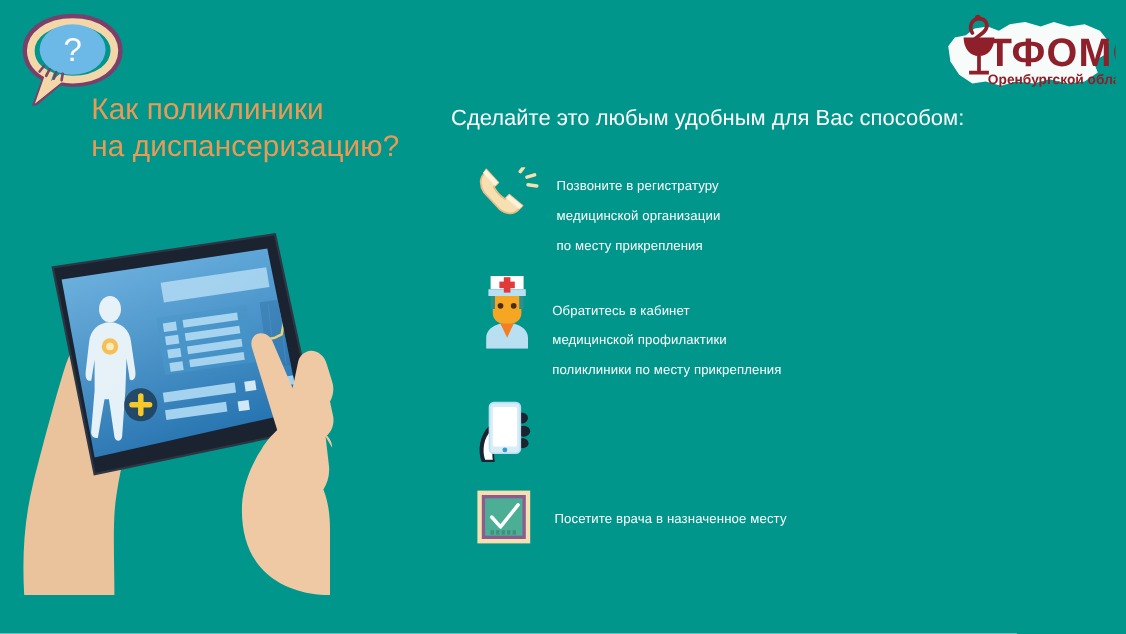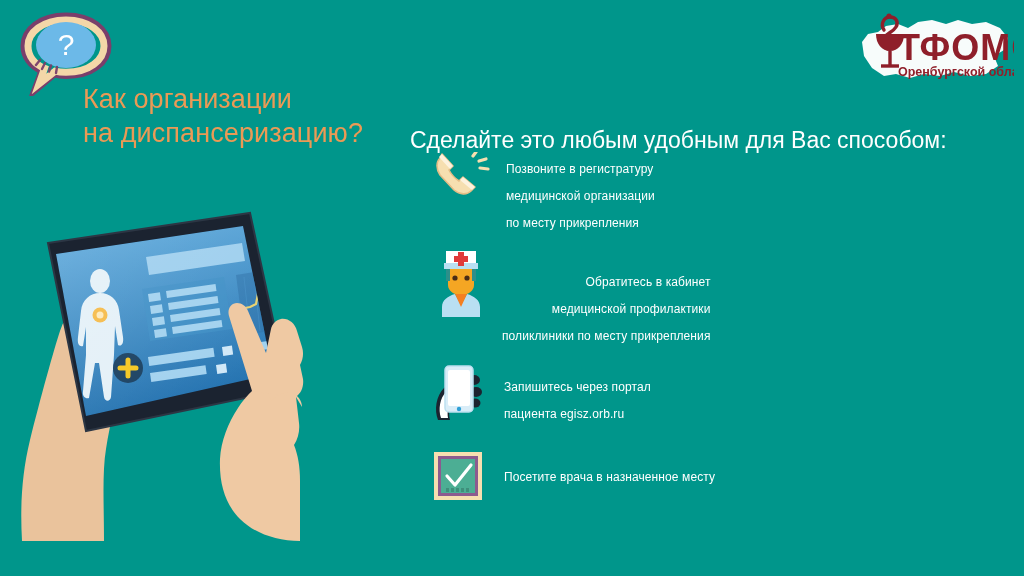--- a/index.html
+++ b/index.html
@@ -27,35 +27,35 @@
 
   
   #logo { position:absolute; right:10px; top:4px; width:160px; height:82px; }
 
   
   #tablet-art { position:absolute; left:0px; top:205px; width:400px; height:371px; }
 
   
   #intro {
     position:absolute; left:410px; top:95px;
-    font-size:23px; color:#ffffff; line-height:26px; white-space:nowrap;margin-top:32px;
+    font-size:20px; color:#ffffff; line-height:26px; white-space:nowrap;
   }
   #steps { position:absolute; left:432px; top:148px; width:592px; }
   .step { position:relative; display:flex; align-items:flex-start; }
   .step-icon { flex:0 0 auto; width:60px; height:60px; position:relative; }
   .step-text {
     color:#ffffff; font-size:12px; line-height:27px;
     white-space:pre-line; letter-spacing:.1px;
   }
   #step-0 { margin-bottom:6px; }
   #step-0 .step-icon { width:62px; height:48px; margin-top:4px; }
   #step-0 .step-text { margin-left:12px; margin-top:8px; }
   #step-1 { margin-bottom:10px; }
   #step-1 .step-icon { width:58px; height:72px; margin-top:2px; }
-  #step-1 .step-text { margin-left:12px; margin-top:26px;text-align:right; }
+  #step-1 .step-text { margin-left:12px; margin-top:26px; }
   #step-2 { margin-bottom:22px; }
   #step-2 .step-icon { width:56px; height:60px; margin-top:2px; }
   #step-2 .step-text { margin-left:16px; margin-top:14px; }
   #step-3 .step-icon { width:52px; height:52px; margin-top:0px; }
   #step-3 .step-text { margin-left:20px; margin-top:14px; }
 </style>
 </head>
 <body>
 
 <div id="slide" style="background: rgb(0, 150, 139);">
@@ -68,21 +68,21 @@
       <g stroke="#7a3f6b" stroke-width="2.4" stroke-linecap="round" opacity=".95">
         <line x1="22" y1="50" x2="18" y2="55"></line>
         <line x1="27" y1="53" x2="24" y2="59"></line>
         <line x1="33" y1="55.5" x2="31" y2="61.5"></line>
         <line x1="39" y1="57" x2="38" y2="63"></line>
       </g>
       <text x="48" y="45" text-anchor="middle" font-family="'Liberation Sans',sans-serif" font-size="30" font-weight="400" fill="#ffffff">?</text>
     </svg>
   </div>
 
-  <div id="heading">Как организации
+  <div id="heading">Как поликлиники
 на диспансеризацию?</div>
 
   <div id="logo">
     <svg viewBox="0 0 160 82" width="160" height="82">
 
       <path d="M8 38 L14 30 L24 28 L32 22 L44 20 L54 24 L64 18 L78 16 L92 20 L104 16 L118 20
                L132 18 L146 24 L154 34 L150 46 L140 52 L144 62 L132 70 L116 72 L100 68 L86 72
                L70 70 L56 74 L42 70 L30 72 L18 64 L10 52 Z" fill="#ffffff" opacity=".97"></path>
 
       <g>
@@ -259,22 +259,20 @@
           <path d="M6 58 C2 48 4 34 12 26 C18 20 24 20 27 24 C30 28 26 34 22 38
                    C18 42 16 50 18 58 Z" fill="#1b2330"></path>
           <path d="M9 56 C6 47 8 36 14 30 C18 26 22 26 24 29 C26 32 23 36 20 40
                    C16 44 15 50 16 56 Z" fill="#ffffff"></path>
 
           <rect x="13" y="4" width="28" height="46" rx="4" fill="#d9edf8" stroke="#bcdff0" stroke-width="1.5"></rect>
           <rect x="16" y="8" width="22" height="36" rx="2" fill="#ffffff"></rect>
           <circle cx="27" cy="47" r="2.2" fill="#2e9fd6"></circle>
         </svg>
       </div>
-      <div class="step-text">Запишитесь через портал
-пациента egisz.orb.ru</div>
     </div>
 
     <div class="step" id="step-3">
       <div class="step-icon">
         <svg viewBox="0 0 52 52" width="52" height="52">
           <rect x="2" y="2" width="48" height="48" fill="#f6dfb0"></rect>
           <rect x="6" y="6" width="40" height="40" fill="#8c5b8f"></rect>
           <rect x="9" y="9" width="34" height="34" fill="#4cae94"></rect>
           <polyline points="15,26 23,35 39,15" fill="none" stroke="#ffffff" stroke-width="3.2" stroke-linecap="round" stroke-linejoin="round"></polyline>
           <g fill="#3f8f7b">

